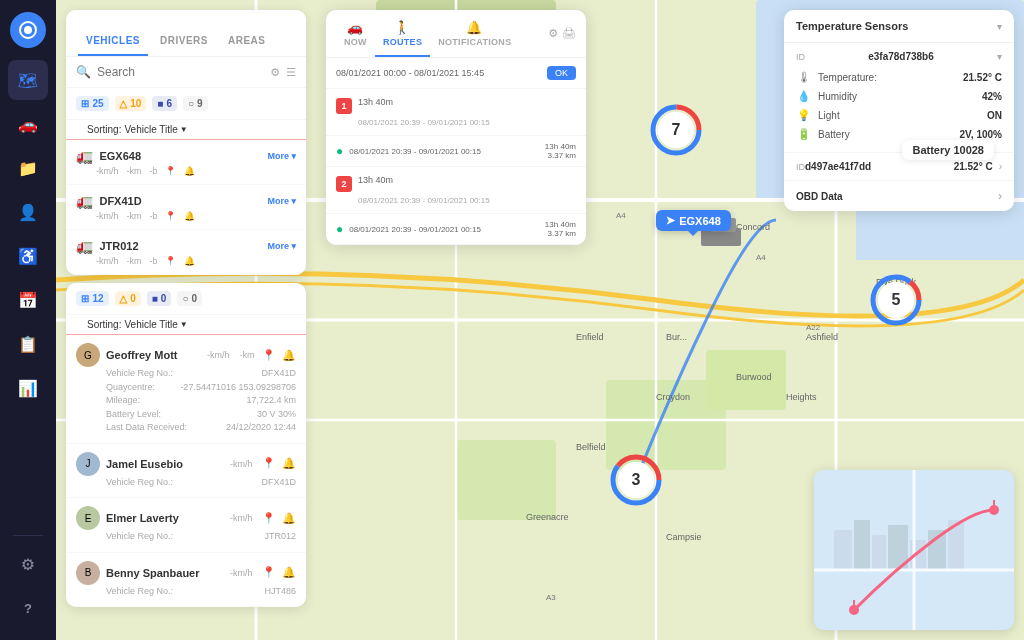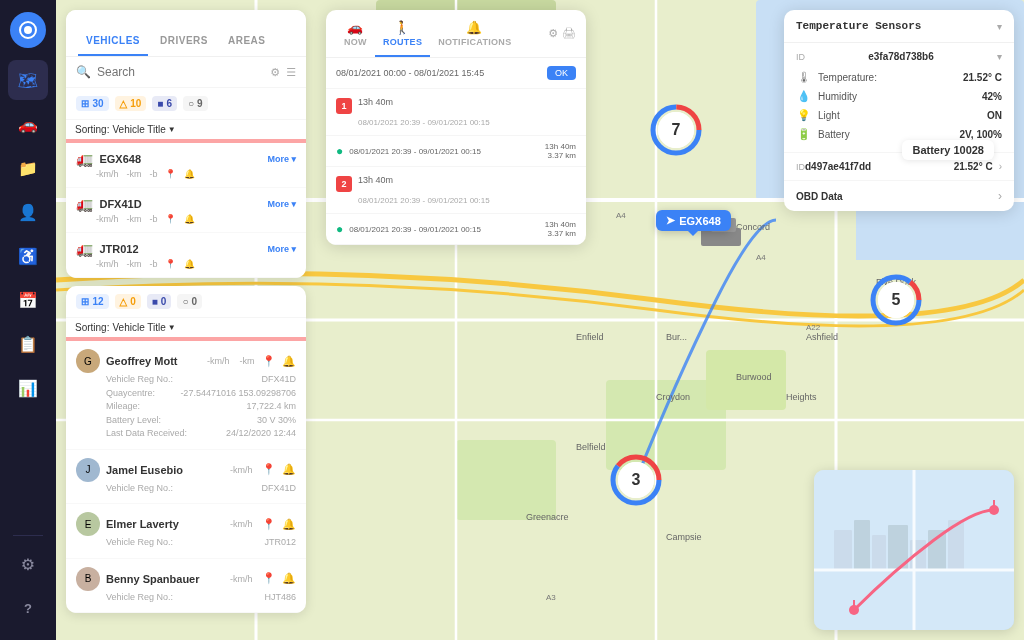--- a/index.html
+++ b/index.html
@@ -119,24 +119,24 @@
       border-radius: 4px;
     }
     .stat-badge.blue { background: #e8f0fe; color: #3b82f6; }
     .stat-badge.orange { background: #fff3e0; color: #f59e0b; }
     .stat-badge.navy { background: #e8eaf6; color: #3949ab; }
     .stat-badge.gray { background: #f5f5f5; color: #666; }
 
     .sorting-row {
       display: flex;
       align-items: center;
-      padding: 4px 6px;
+      padding: 4px 18px;
       font-size: 10px;
       color: #666;
-      border-bottom: 4px solid #fca5a5;
+      border-bottom: 1px solid #fca5a5;
     }
     .sorting-row span { color: #333; font-weight: 500; margin-left: 3px; }
 
     .vehicle-item {
       padding: 8px 10px;
       border-bottom: 1px solid #f8f8f8;
       cursor: pointer;
     }
     .vehicle-row {
       display: flex;
@@ -328,21 +328,20 @@
       display: flex;
       align-items: center;
       justify-content: space-between;
       padding: 10px 12px;
       border-bottom: 1px solid #f0f0f0;
     }
     .temp-panel-title {
       font-size: 11px;
       font-weight: 700;
       color: #333;
-      font-family: Liberation Mono, monospace;
     }
     .temp-panel-chevron { color: #aaa; font-size: 10px; cursor: pointer; }
 
     .sensor-section { padding: 8px 12px; border-bottom: 1px solid #f5f5f5; }
     .sensor-id-row {
       display: flex;
       align-items: center;
       justify-content: space-between;
       margin-bottom: 6px;
     }
@@ -565,21 +564,21 @@
       </div>
       <div class="search-bar">
         <span class="search-icon">🔍</span>
         <input class="search-input" type="text" placeholder="Search" style="">
         <span style="color:#aaa;font-size:11px;">⚙</span>
         <span style="color:#aaa;font-size:11px;">☰</span>
       </div>
       <div class="vehicle-stats">
         <div class="stat-badge blue">
           <span>⊞</span>
-          <span>30</span>
+          <span>25</span>
         </div>
         <div class="stat-badge orange">
           <span>△</span>
           <span>10</span>
         </div>
         <div class="stat-badge navy">
           <span>■</span>
           <span>6</span>
         </div>
         <div class="stat-badge gray">

